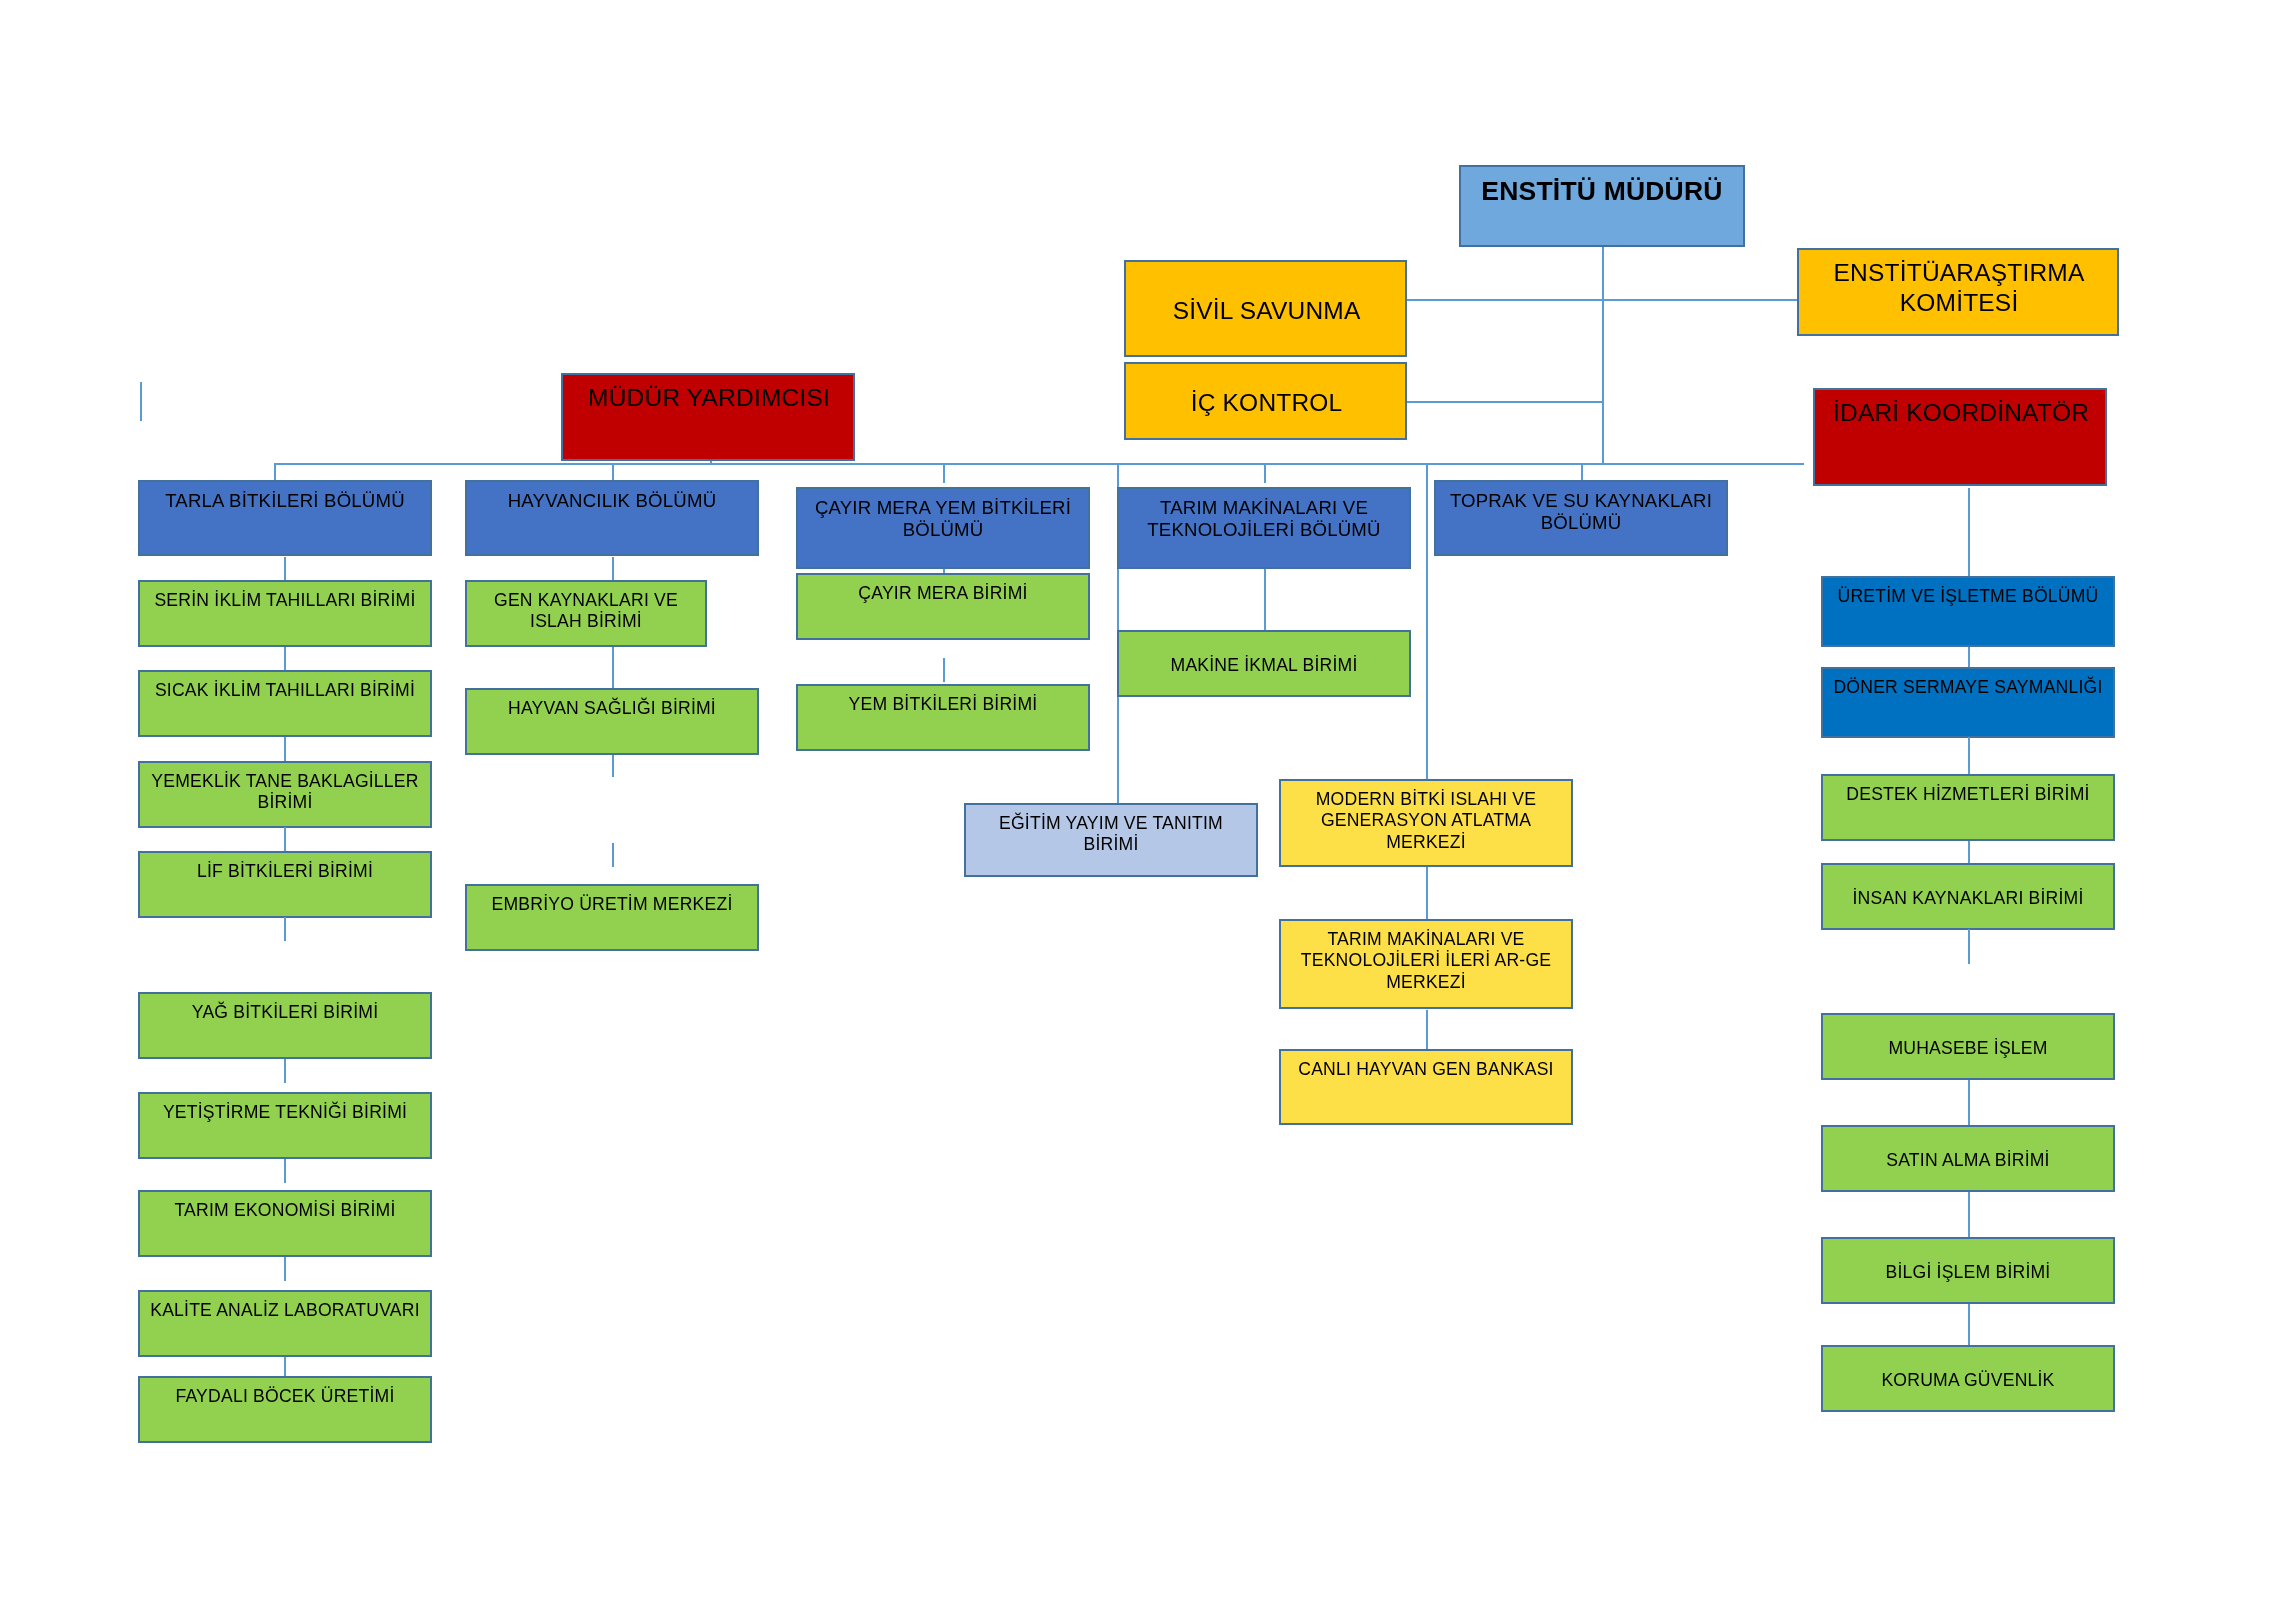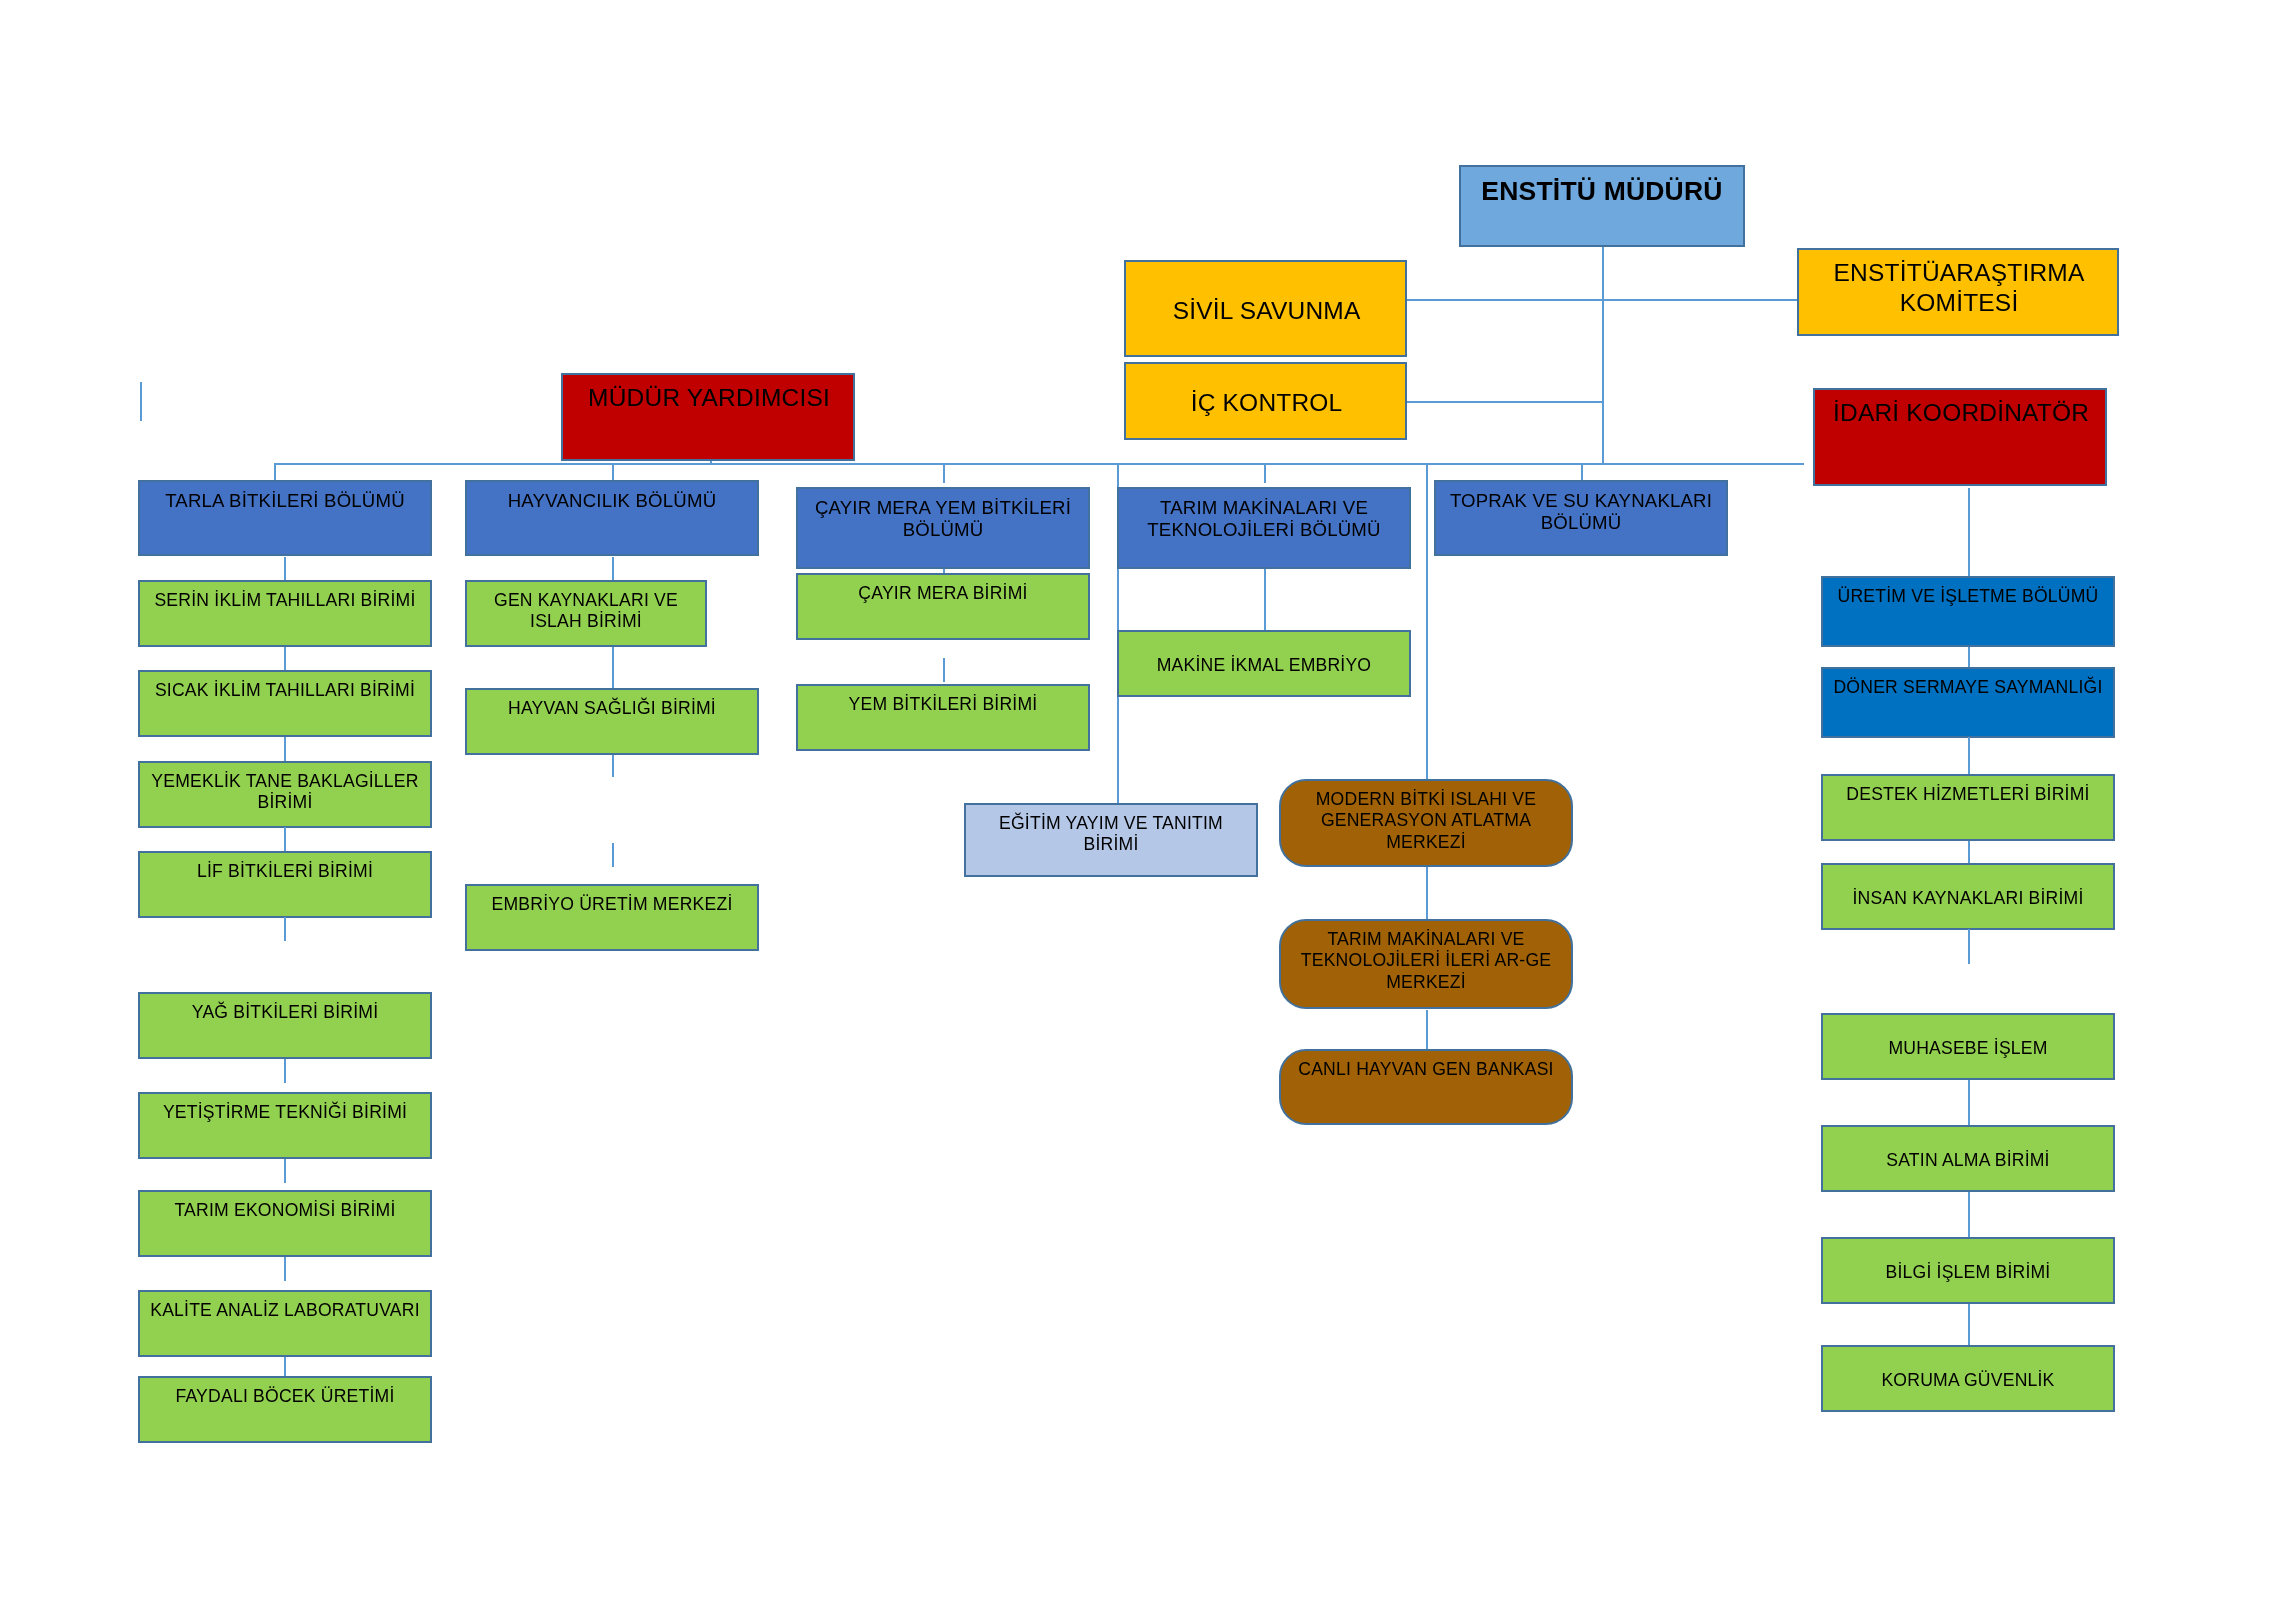--- a/index.html
+++ b/index.html
@@ -32,21 +32,21 @@
   }
   .node .lbl{display:block;width:100%;}
 
   
   .c-lightblue { background:#6FA8DC; }
   .c-yellow    { background:#FFC000; }
   .c-red       { background:#C00000; }
   .c-deptblue  { background:#4472C4; }
   .c-green     { background:#92D050; }
   .c-paleblue  { background:#B4C7E7; }
-  .c-orange    { background:#a16207;border-radius:27px; }
+  .c-orange    { background:#fde047; }
   .c-strongblue{ background:#0070C0; }
 
   
   .fs-xl  { font-size:26.5px; font-weight:bold; }
   .fs-lg  { font-size:24.5px; font-weight:normal;padding-left:8px; }
   .fs-sm  { font-size:18.6px; font-weight:normal; }
   .fs-xs  { font-size:17.6px; font-weight:normal; }
 
   .vcenter{ align-items:center; }
 
@@ -209,21 +209,21 @@
   <div class="node c-green fs-xs" style="left:796px;top:684px;width:294px;height:67px;">
     <span class="lbl">YEM BİTKİLERİ BİRİMİ</span>
   </div>
 
   <div class="node c-paleblue fs-xs" style="left:964px;top:803px;width:294px;height:74px;">
     <span class="lbl">EĞİTİM YAYIM VE TANITIM BİRİMİ</span>
   </div>
 
   <div class="ln v" style="left:1264px;top:569px;height:61px;"></div>
   <div class="node c-green fs-xs vcenter" style="left:1117px;top:630px;width:294px;height:67px;">
-    <span class="lbl">MAKİNE İKMAL EMBRİYO</span>
+    <span class="lbl">MAKİNE İKMAL BİRİMİ</span>
   </div>
 
   <div class="node c-orange fs-xs" style="left:1279px;top:779px;width:294px;height:88px;">
     <span class="lbl">MODERN BİTKİ ISLAHI VE GENERASYON ATLATMA MERKEZİ</span>
   </div>
 
   <div class="ln v" style="left:1426px;top:867px;height:52px;"></div>
   <div class="node c-orange fs-xs" style="left:1279px;top:919px;width:294px;height:90px;">
     <span class="lbl">TARIM MAKİNALARI VE TEKNOLOJİLERİ İLERİ AR-GE MERKEZİ</span>
   </div>

